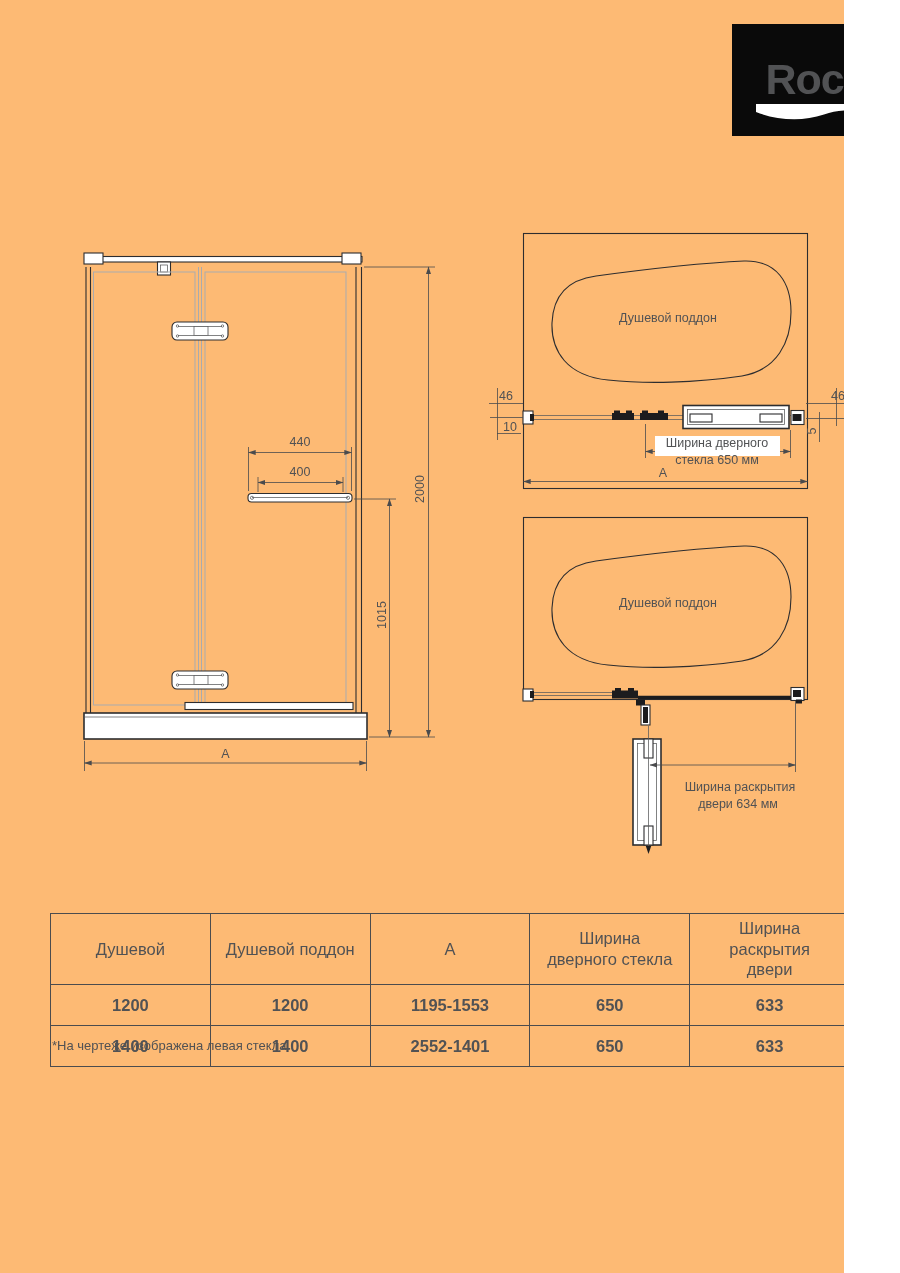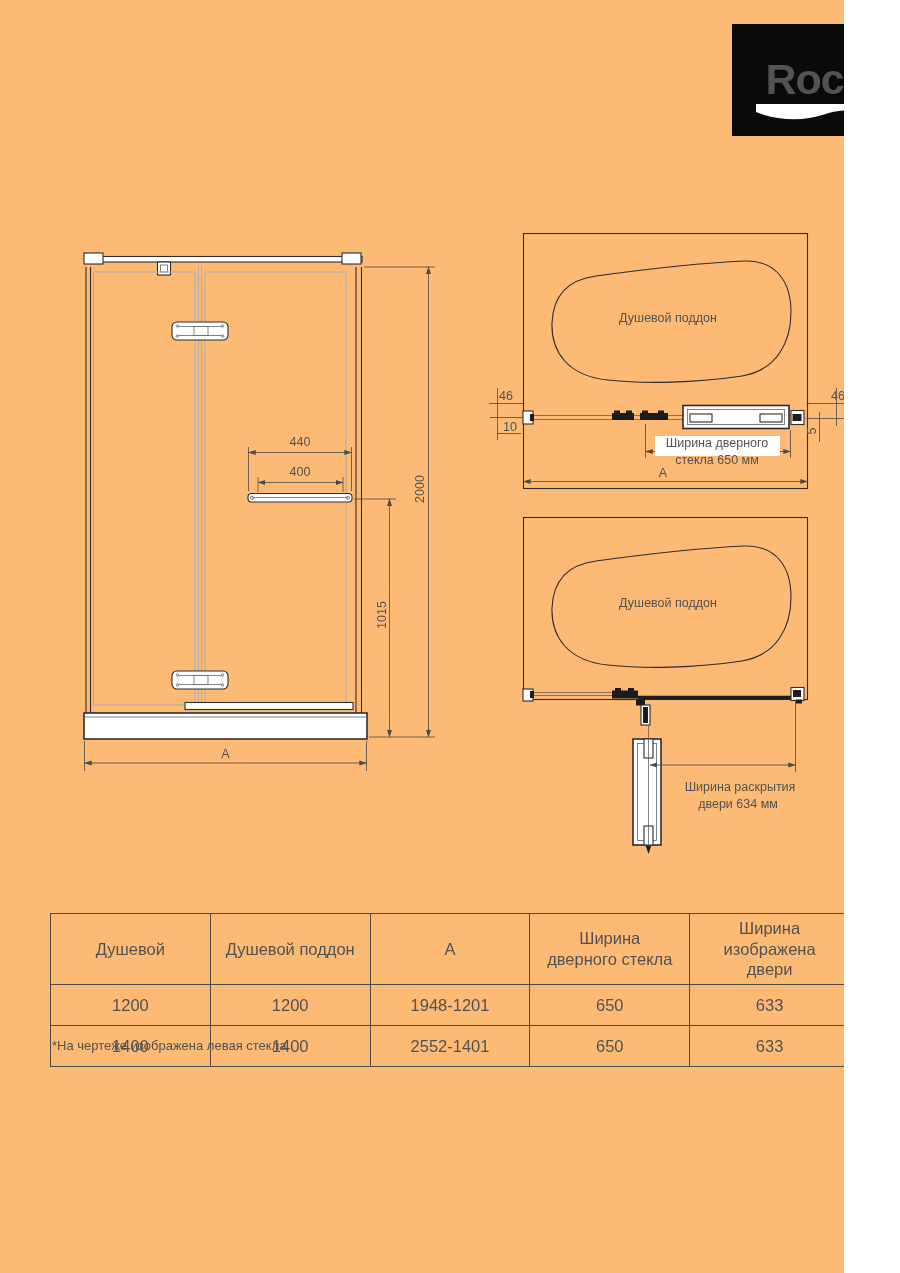--- a/index.html
+++ b/index.html
@@ -19,21 +19,21 @@
   .fillb{fill:#1c1c1e;stroke:none;}
   .wht{fill:#ffffff;}
   .dimtxt{font-size:12.5px;}
   .lbltxt{font-size:12.5px;}
   
   .spec-table{position:absolute;left:50px;top:913px;width:800px;border-collapse:collapse;
               table-layout:fixed;font-size:16.5px;color:#515254;}
   .spec-table th,.spec-table td{border:1px solid #4b4c4e;text-align:center;font-weight:normal;
               padding:4px 14px;line-height:1.25;}
   .spec-table th{height:52px;}
-  .spec-table td{height:32px;}
+  .spec-table td{height:32px;font-weight:bold;}
   .footnote{left:52px;top:1038px;font-size:13px;color:#515254;}
 </style>
 </head>
 <body>
 
 <div class="page">
 
   <div class="abs logo-box">
     <svg width="168" height="112" viewBox="0 0 168 112">
       <text x="84" y="70" text-anchor="middle" font-size="43" font-weight="bold" fill="#ffffff" style="letter-spacing:-1px">Roca</text>
@@ -268,28 +268,28 @@
     </g>
   </svg>
 
   <table class="spec-table">
     <thead>
       <tr>
         <th>Душевой</th>
         <th>Душевой поддон</th>
         <th>A</th>
         <th>Ширина дверного стекла</th>
-        <th>Ширина изображена двери</th>
+        <th>Ширина раскрытия двери</th>
       </tr>
     </thead>
     <tbody>
       <tr>
         <td>1200</td>
         <td>1200</td>
-        <td>1948-1201</td>
+        <td>1195-1553</td>
         <td>650</td>
         <td>633</td>
       </tr>
       <tr>
         <td>1400</td>
         <td>1400</td>
         <td>2552-1401</td>
         <td>650</td>
         <td>633</td>
       </tr>

